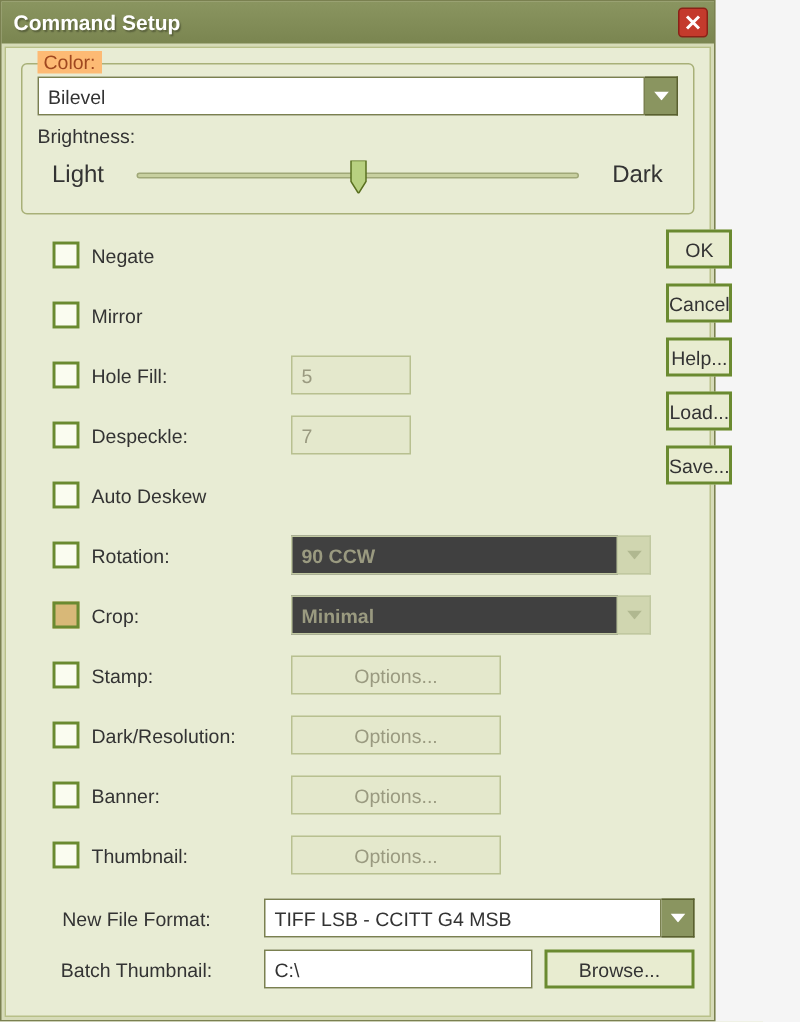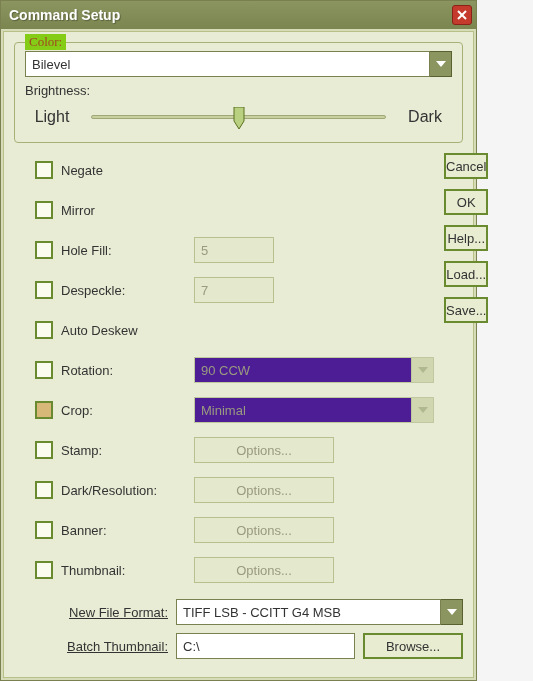--- a/index.html
+++ b/index.html
@@ -5,27 +5,27 @@
   * { box-sizing: border-box; font-family: Arial, sans-serif; }
   body { margin: 0; background: #f5f5f5; }
   .window { width: 477px; height: 681px; background: #d6dbb8; border: 1px solid #7a8050; display: flex; flex-direction: column; }
   .titlebar { height: 28px; background: linear-gradient(#8a9560, #7a8550); display: flex; align-items: center; justify-content: space-between; padding: 0 4px 0 8px; }
   .title-text { color: #fff; font-size: 14px; font-weight: bold; text-shadow: 1px 1px 1px rgba(0,0,0,.3); }
   .close-btn { width: 20px; height: 20px; background: #c43a2c; border: 1px solid #8a2217; border-radius: 3px; display:flex; align-items:center; justify-content:center; cursor:pointer; }
   .close-btn svg { stroke:#fff; stroke-width:2; }
   .body-area { flex:1; padding: 10px; background:#e8ecd4; border: 1px solid #b8c088; margin:2px; }
   
   .group { border: 1px solid #a8b078; border-radius: 4px; padding: 8px 10px 14px; margin-bottom: 10px; position: relative; background:#e8ecd4; }
-  .group-title { position: absolute; top:-9px; left:10px; background:#84cc16; padding:0 4px; font-size:13px; color:#a04820;font-family:Liberation Serif, serif; }
+  .group-title { position: absolute; top:-9px; left:10px; background:#fdba74; padding:0 4px; font-size:13px; color:#a04820; }
   
   .combo { display:flex; }
   .combo input { flex:1; height:26px; border:1px solid #7a8050; background:#fff; padding:0 6px; font-size:13px; color:#333; }
   .combo .arrow { width:22px; height:26px; background:#8a9560; border:1px solid #5a6030; border-left:none; display:flex; align-items:center; justify-content:center; cursor:pointer;}
   .combo .arrow svg { fill:#fff; }
-  .combo.disabled input { background:#4c1d95; color:#9a9a80; border-color:#c0c8a0;}
+  .combo.disabled input { background:#404040; color:#9a9a80; border-color:#c0c8a0;font-weight:bold;}
   .combo.disabled .arrow { background:#d0d6b0; border-color:#c0c8a0;}
   .combo.disabled .arrow svg { fill:#b0b890;}
   
   .sublabel { font-size:13px; color:#333; margin-top:6px; margin-bottom:4px;}
   
   .slider-row { display:flex; align-items:center; gap:12px; padding:6px 0 2px;}
   .slider-row .lbl { font-size:16px; color:#333; width:54px; text-align:center;}
   .slider-row .lbl.right { text-align:center;}
   .slider-track { flex:1; height:16px; position:relative; display:flex; align-items:center;}
   .slider-track .line { height:4px; background:#c8d0a0; border:1px solid #a0a878; border-radius:2px; width:100%; }
@@ -43,21 +43,21 @@
   .left-grid { display:grid; grid-template-columns: 180px 1fr; align-items:center; row-gap:6px;}
   .left-grid .check-cell { display:flex; align-items:center; gap:8px; height:34px;margin-left:21px;}
   .left-grid .input-cell { height:34px; display:flex; align-items:center;}
   
   .num-input { width:80px; height:26px; border:1px solid #b8c090; background:#e4e8cc; color:#9a9a80; padding:0 6px; font-size:13px;}
   
   .opt-btn { width:140px; height:26px; border:1px solid #b8c090; background:#e4e8cc; color:#9a9a80; font-size:13px; display:flex; align-items:center; justify-content:center;}
   
   .bottom-rows { margin-top:8px;}
   .bottom-row { display:flex; align-items:center; gap:8px; height:34px;}
-  .bottom-row .bl { width:154px; text-align:right; font-size:13px; color:#333;text-decoration:underline;}
+  .bottom-row .bl { width:154px; text-align:center; font-size:13px; color:#333;}
   .bottom-row .bi { flex:1;}
   .text-input { width:100%; height:26px; border:1px solid #7a8050; background:#fff; padding:0 6px; font-size:13px; color:#333;}
   .browse-btn { width:100px;}
   
 </style>
 </head>
 <body>
 
 <div class="window">
   <div class="titlebar">
@@ -190,22 +190,22 @@
           <div class="check-cell">
               <div class="checkbox"></div>
               <span class="check-label">Thumbnail:</span>
             </div>
           <div class="input-cell">
               <div class="opt-btn">Options...</div>
             </div>
         </div>
       </div>
       <div class="right-col">
+        <div class="btn">OK</div>
         <div class="btn">Cancel</div>
-        <div class="btn">OK</div>
         <div class="btn">Help...</div>
         <div class="btn">Load...</div>
         <div class="btn">Save...</div>
       </div>
     </div>
 
     <div class="bottom-rows">
       <div class="bottom-row">
         <span class="bl">New File Format:</span>
         <div class="bi">

